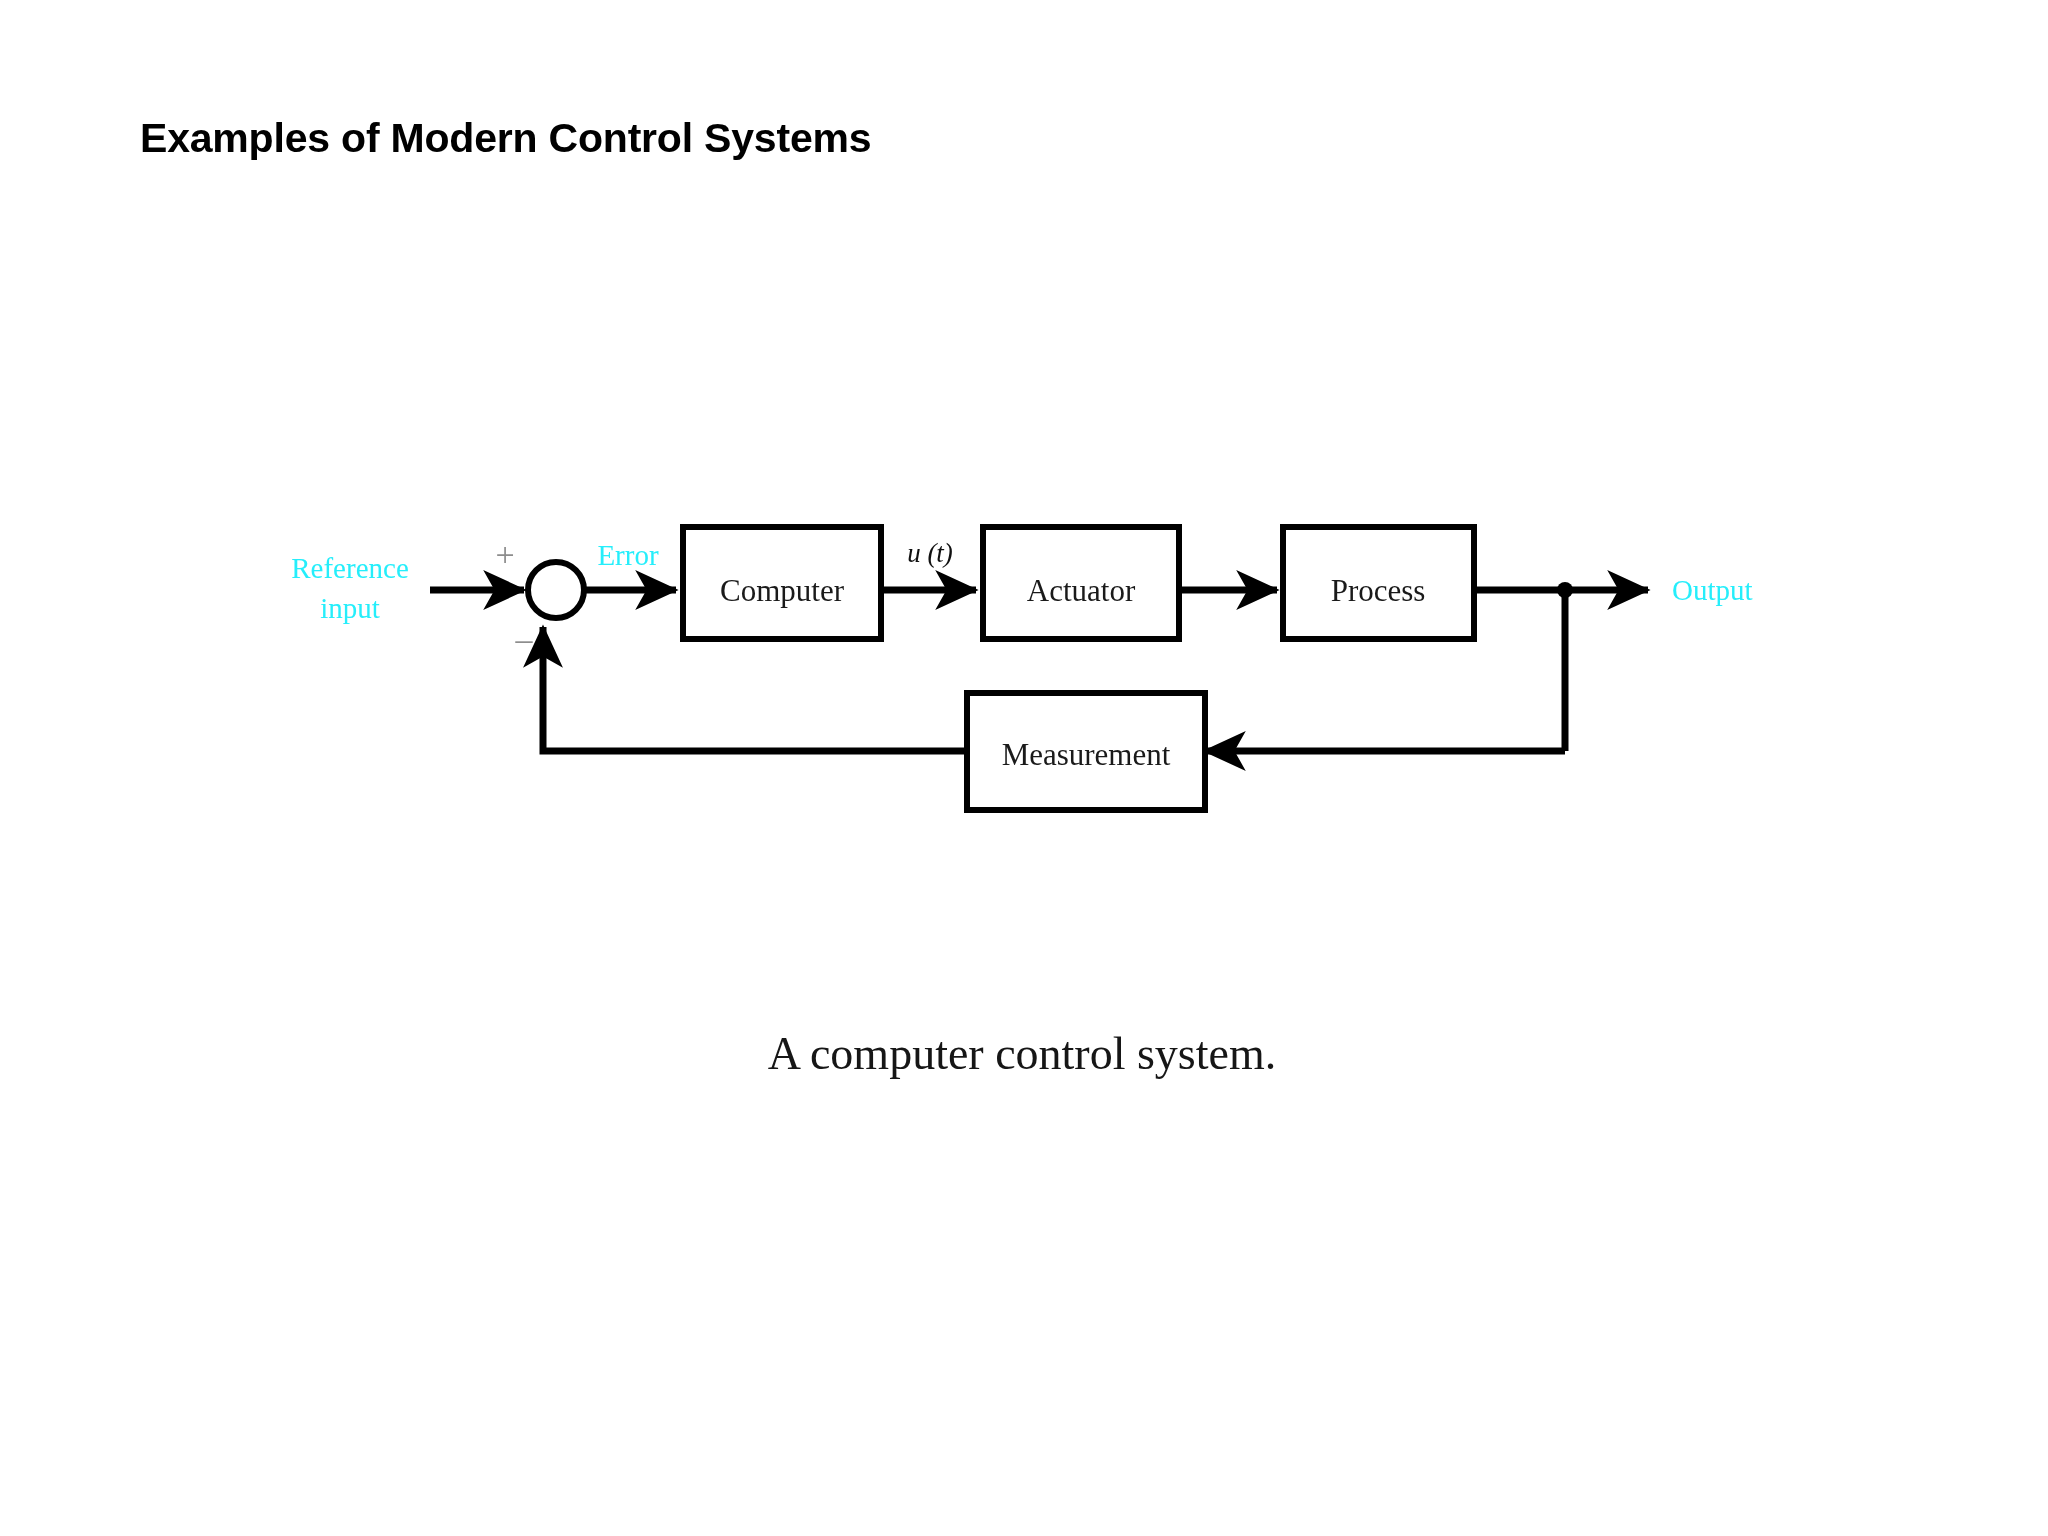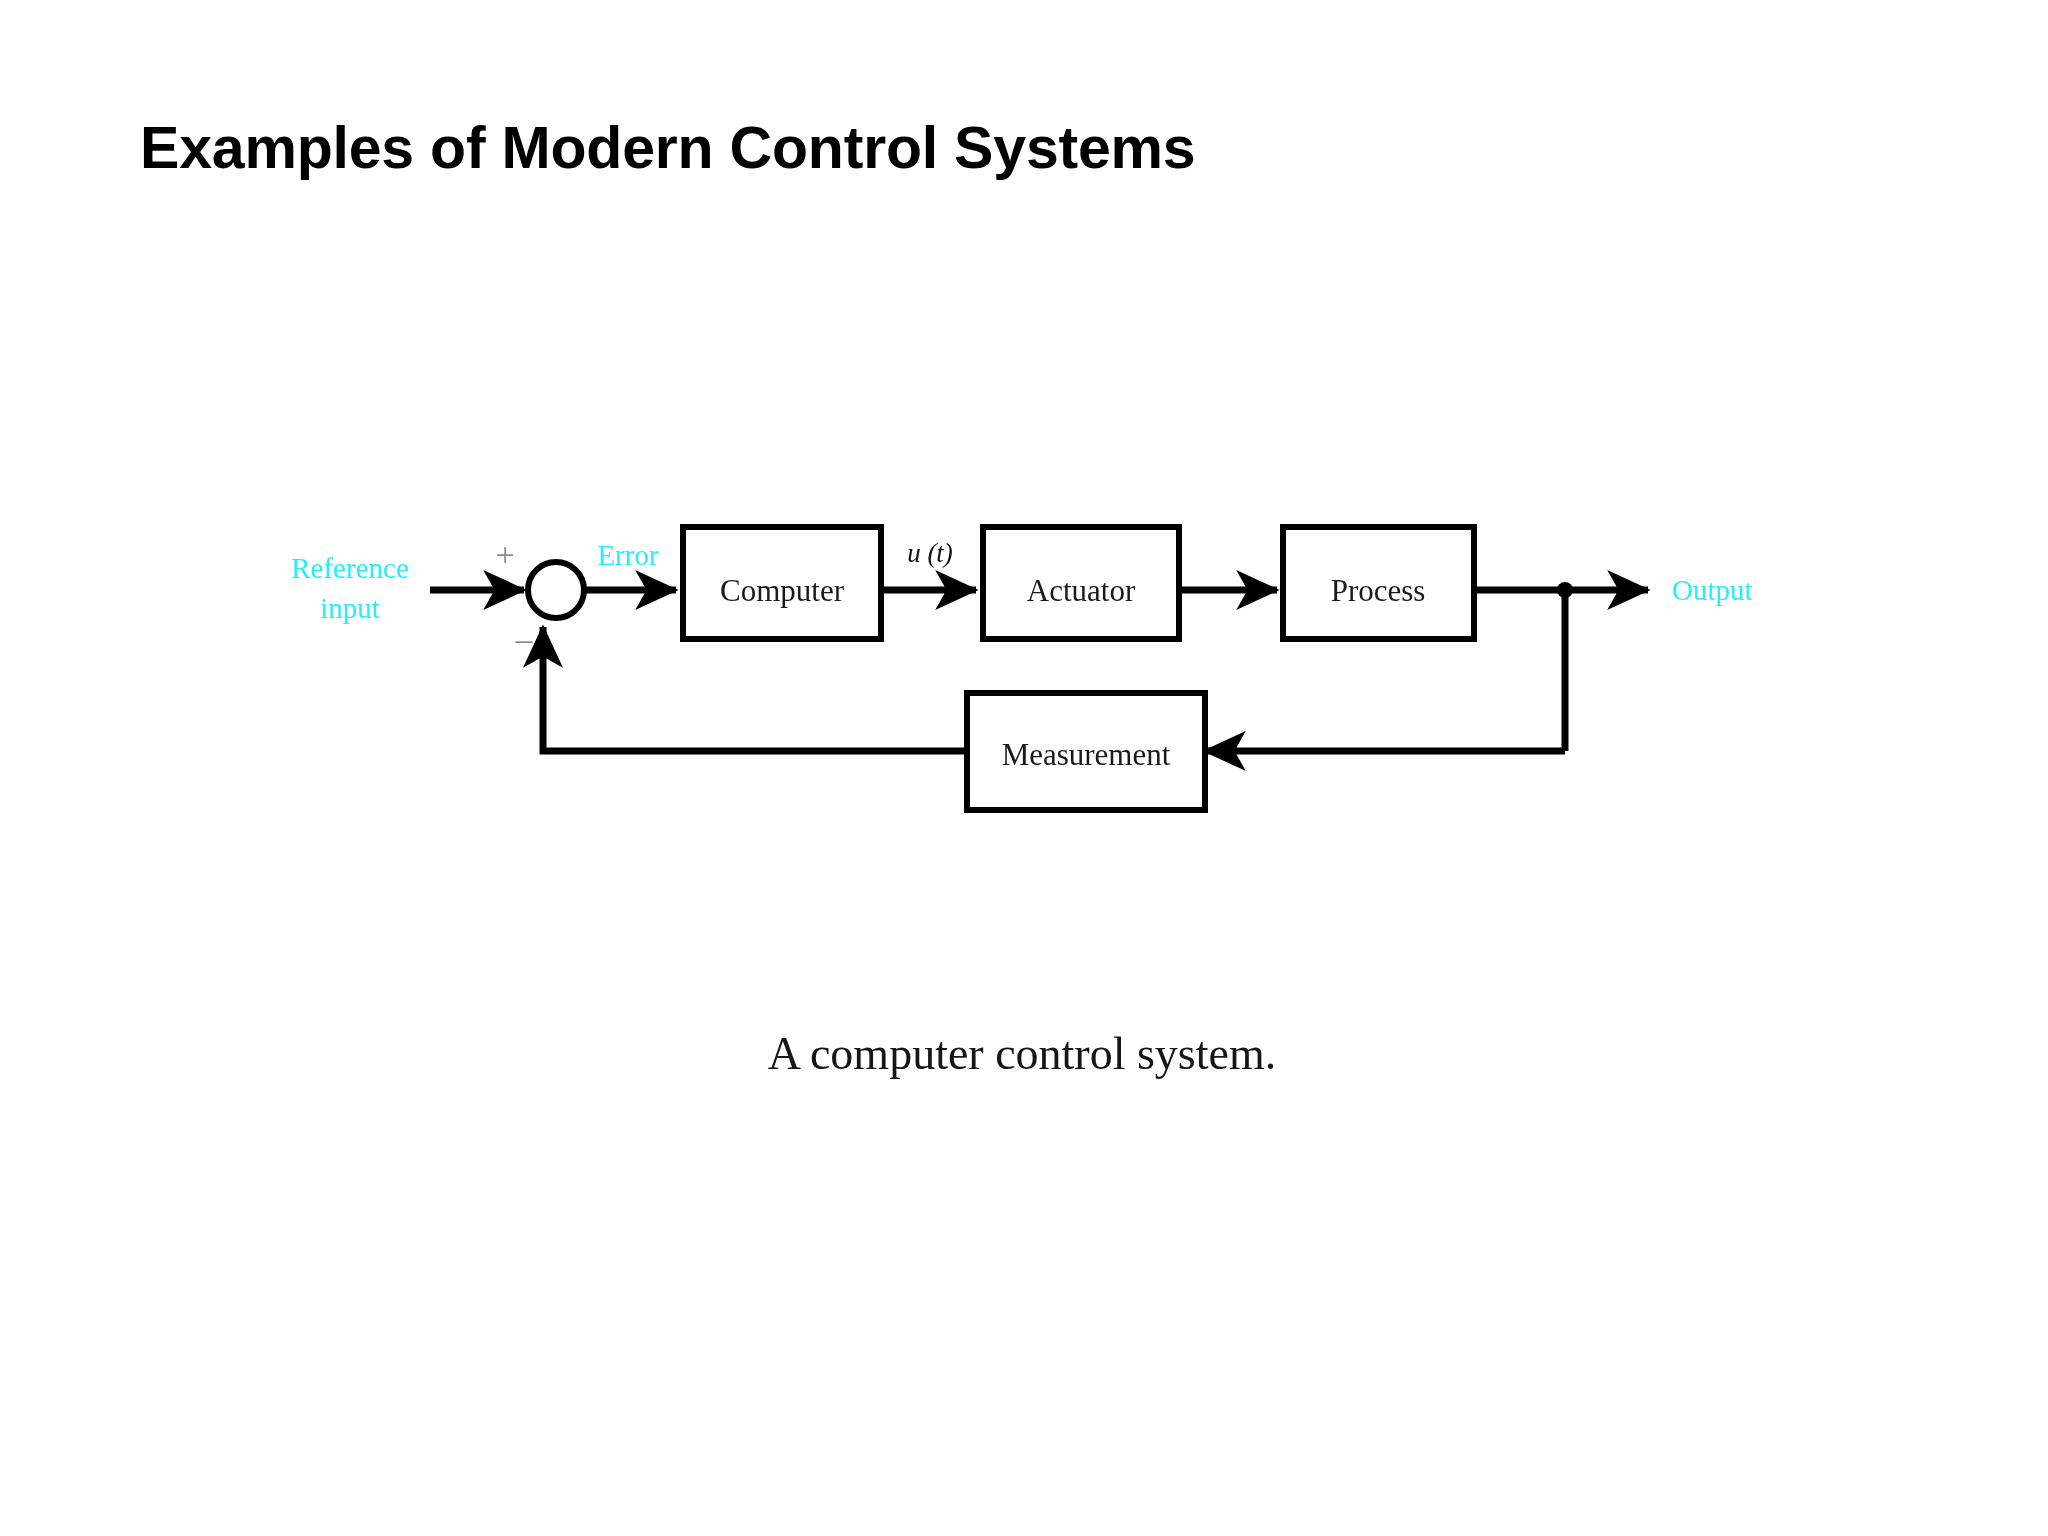--- a/index.html
+++ b/index.html
@@ -25,21 +25,21 @@
     height: 1536px;
     background: #ffffff;
   }
 
   
   #slide-title {
     position: absolute;
     left: 140px;
     top: 116px;
     font-family: "Liberation Sans", sans-serif;
-    font-size: 59px;
+    font-size: 41px;
     font-weight: bold;
     color: #000000;
     letter-spacing: -0.2px;
     white-space: nowrap;
     line-height: 1.1;
   }
 
   
   #figure {
     position: absolute;

